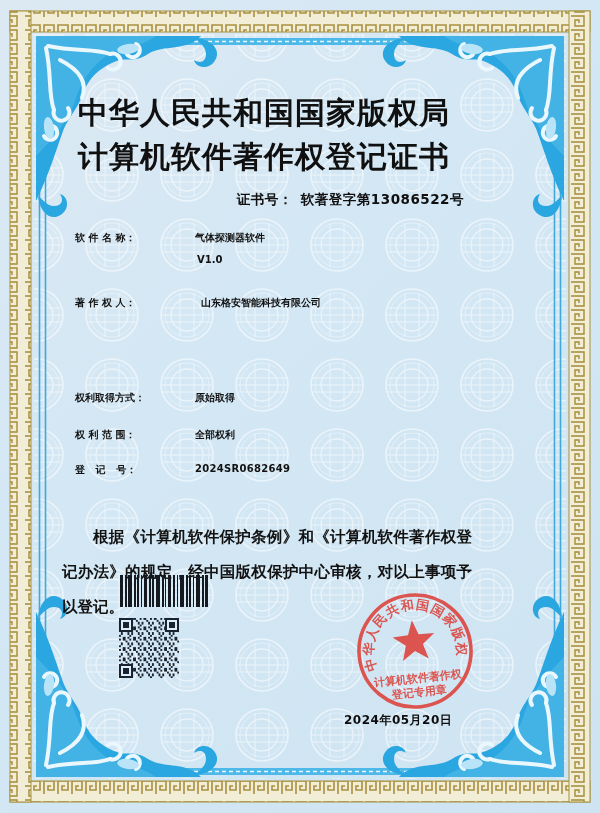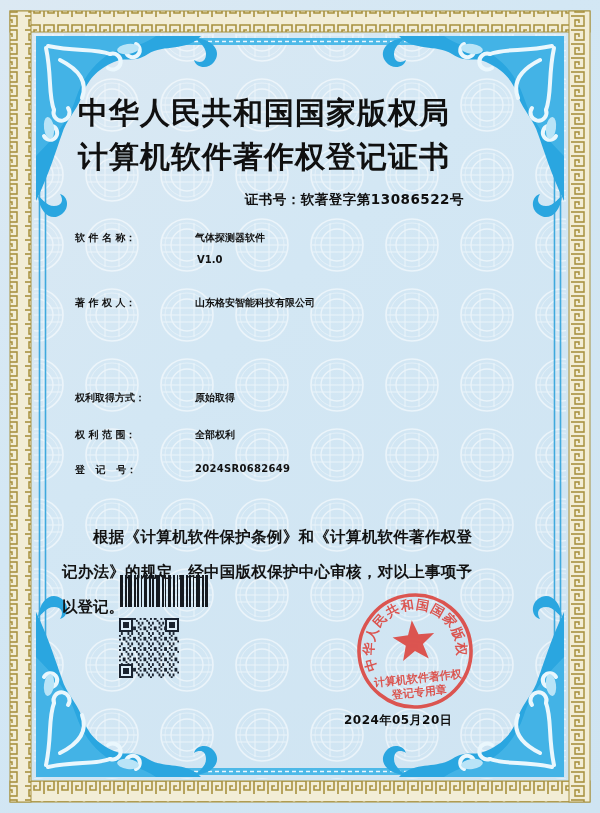--- a/index.html
+++ b/index.html
@@ -21,27 +21,27 @@
     font-family:"DejaVu Serif","Liberation Serif",serif;
     font-weight:900;font-size:30px;line-height:36px;letter-spacing:1px;color:#101010;
   }
   .title.l1{top:95px;}
   .title.l2{top:139px;}
 
   .certno{
     position:absolute;top:191px;right:64px;
     font-size:13.5px;font-weight:700;letter-spacing:.5px;color:#101010;
   }
-  .certno .lbl{margin-right:0;}
+  .certno .lbl{margin-right:8px;}
 
   .row{position:absolute;left:75px;display:flex;align-items:flex-start;
        font-size:10px;font-weight:700;color:#121212;}
   .row .lbl{display:inline-block;width:108px;flex:none;white-space:pre;}
   .row .val{margin-left:12px;white-space:pre;}
-  .r1{top:231px;} .rv{top:254px;left:185px;} .r2{top:296px;}
+  .r1{top:231px;} .rv{top:254px;left:185px;} .r2{top:296px;gap:6px;}
   .r3{top:391px;} .r4{top:428px;} .r5{top:463px;letter-spacing:.3px;}
 
   .para{
     position:absolute;left:62px;right:56px;top:496px;
     font-size:15.5px;line-height:35px;font-weight:700;color:#121212;
     text-indent:31px;text-align:justify;margin-top:24px;
   }
 
   .barcode{position:absolute;left:120px;top:575px;width:88px;height:32px;}
   .qrcode{position:absolute;left:119px;top:618px;width:60px;height:60px;}

